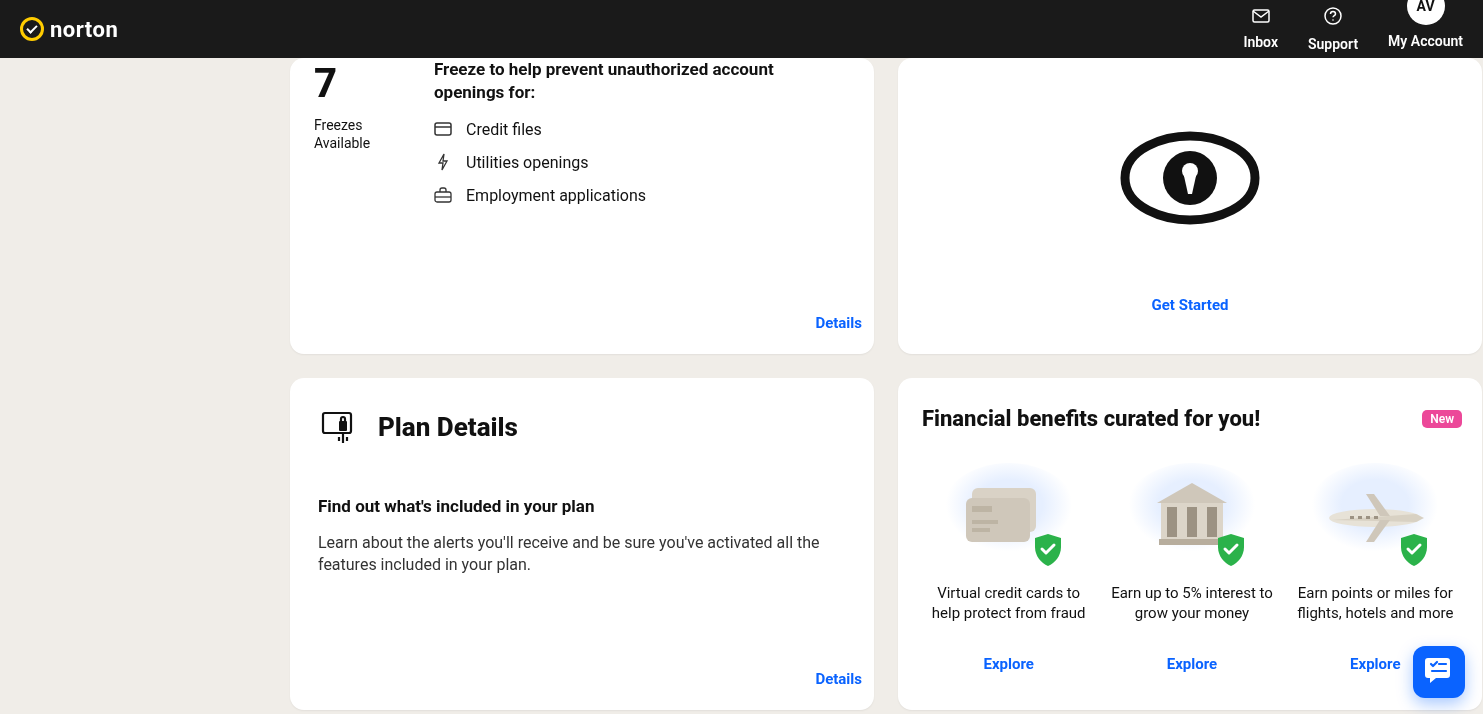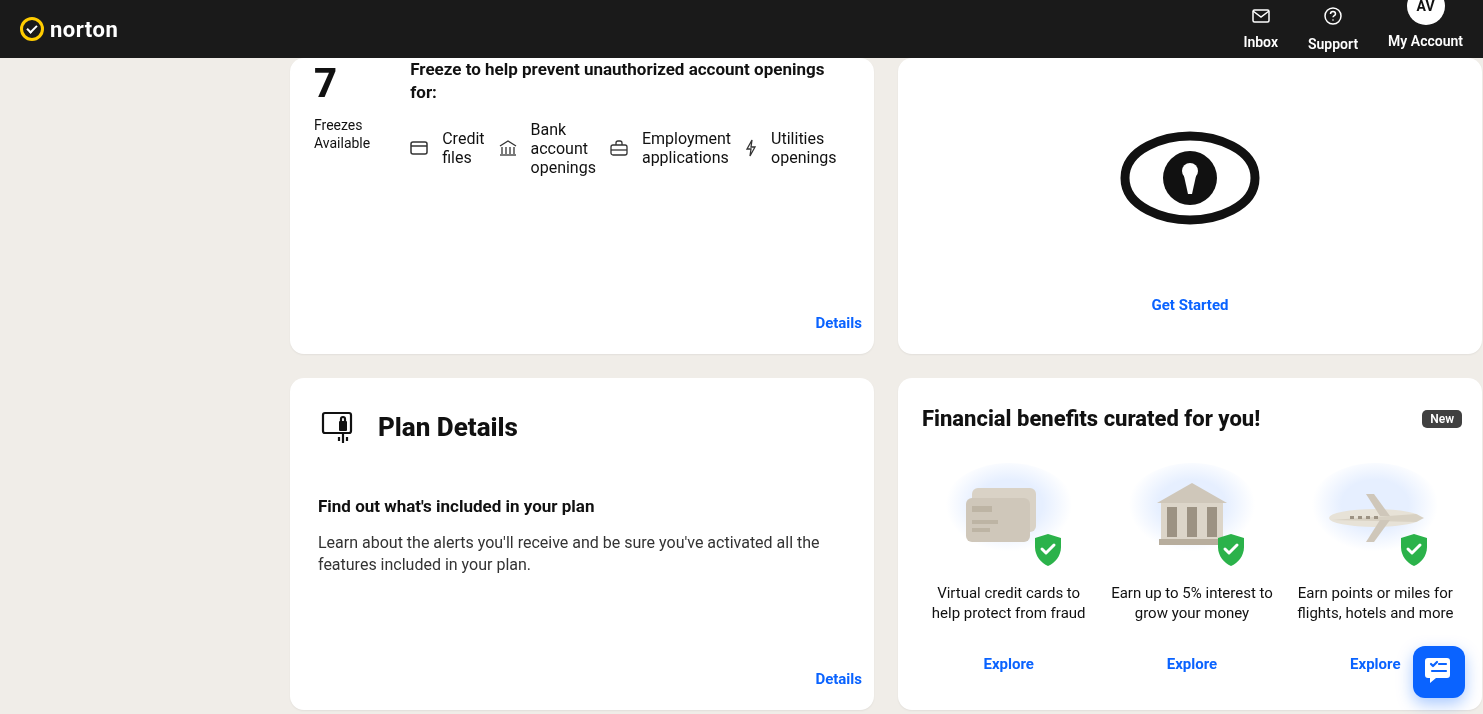--- a/index.html
+++ b/index.html
@@ -95,21 +95,21 @@
   .freezes-card {
     padding: 0 32px 26px 24px;
     min-height: 296px;
   }
   .freezes-body { display: flex; gap: 40px; }
   .freezes-count { width: 80px; padding-top: 6px; }
   .freezes-num { font-size: 40px; font-weight: 800; line-height: 1; }
   .freezes-count-label { font-size: 14px; color: #111; margin-top: 12px; line-height: 1.3; }
   .freezes-right { flex: 1; }
   .freezes-heading { font-size: 17px; font-weight: 700; line-height: 1.35; margin-bottom: 16px; }
-  .freeze-list { list-style: none; display: flex; flex-direction: row; gap: 14px; }
+  .freeze-list { list-style: none; display: flex; flex-direction: column; gap: 14px; }
   .freeze-list li { display: flex; align-items: center; gap: 14px; font-size: 16px; color: #111; }
   .li-icon { width: 18px; height: 18px; color: #333; display: flex; align-items: center; justify-content: center; }
   .card-action {
     position: absolute;
     right: 12px;
     bottom: 22px;
     color: #0a63ff;
     font-weight: 700;
     font-size: 15px;
     cursor: pointer;
@@ -143,21 +143,21 @@
   .card-title-icon { width: 42px; height: 42px; display: flex; align-items: center; justify-content: center; }
   .card-title { font-size: 26px; font-weight: 800; }
   .plan-sub { font-size: 17px; font-weight: 700; margin-bottom: 16px; }
   .plan-copy { font-size: 16px; color: #333; line-height: 1.4; max-width: 520px; }
 
   
   .benefits-card { padding: 28px 20px 26px 24px; min-height: 332px; }
   .benefits-title-row { display: flex; align-items: center; justify-content: space-between; margin-bottom: 32px; }
   .benefits-title { font-size: 22px; font-weight: 800; }
   .new-badge {
-    background: #404040; color: #fff; font-size: 12px; font-weight: 600;
+    background: #ec4899; color: #fff; font-size: 12px; font-weight: 600;
     padding: 2px 8px; border-radius: 5px;
   }
   .benefits-cols { display: flex; gap: 10px; }
   .benefit {
     flex: 1; display: flex; flex-direction: column; align-items: center;
     text-align: center;
   }
   .b-illus {
     width: 140px; height: 104px; position: relative;
     display: flex; align-items: center; justify-content: center;
@@ -250,48 +250,35 @@
               <span class="li-icon">
                 <svg width="18" height="14" viewBox="0 0 18 14" fill="none" stroke="#333" stroke-width="1.5">
                     <rect x="1" y="1" width="16" height="12" rx="2"></rect>
                     <line x1="1" y1="5" x2="17" y2="5"></line>
                   </svg>
               </span>
               <span>Credit files</span>
             </li>
             <li>
               <span class="li-icon">
-                <svg width="18" height="16" viewBox="0 0 18 16" fill="none" stroke="#333" stroke-width="1.3">
-                    <path d="M1 6l8-5 8 5"></path>
-                    <line x1="1" y1="15" x2="17" y2="15"></line>
-                    <line x1="3" y1="7" x2="3" y2="14"></line>
-                    <line x1="7" y1="7" x2="7" y2="14"></line>
-                    <line x1="11" y1="7" x2="11" y2="14"></line>
-                    <line x1="15" y1="7" x2="15" y2="14"></line>
+                <svg width="12" height="18" viewBox="0 0 12 18" fill="none" stroke="#333" stroke-width="1.3">
+                    <path d="M7 1L2 10h4l-1 7 5-9H6l1-7z"></path>
                   </svg>
               </span>
-              <span>Bank account openings</span>
+              <span>Utilities openings</span>
             </li>
             <li>
               <span class="li-icon">
                 <svg width="18" height="16" viewBox="0 0 18 16" fill="none" stroke="#333" stroke-width="1.3">
                     <rect x="1" y="5" width="16" height="10" rx="2"></rect>
                     <path d="M6 5V3a2 2 0 012-2h2a2 2 0 012 2v2"></path>
                     <line x1="1" y1="10" x2="17" y2="10"></line>
                   </svg>
               </span>
               <span>Employment applications</span>
-            </li>
-            <li>
-              <span class="li-icon">
-                <svg width="12" height="18" viewBox="0 0 12 18" fill="none" stroke="#333" stroke-width="1.3">
-                    <path d="M7 1L2 10h4l-1 7 5-9H6l1-7z"></path>
-                  </svg>
-              </span>
-              <span>Utilities openings</span>
             </li>
           </ul>
         </div>
       </div>
       <div class="card-action">Details</div>
     </div>
 
     <div class="card getstarted-card">
       <div class="eye-wrap">
         <svg width="150" height="100" viewBox="0 0 150 100">

